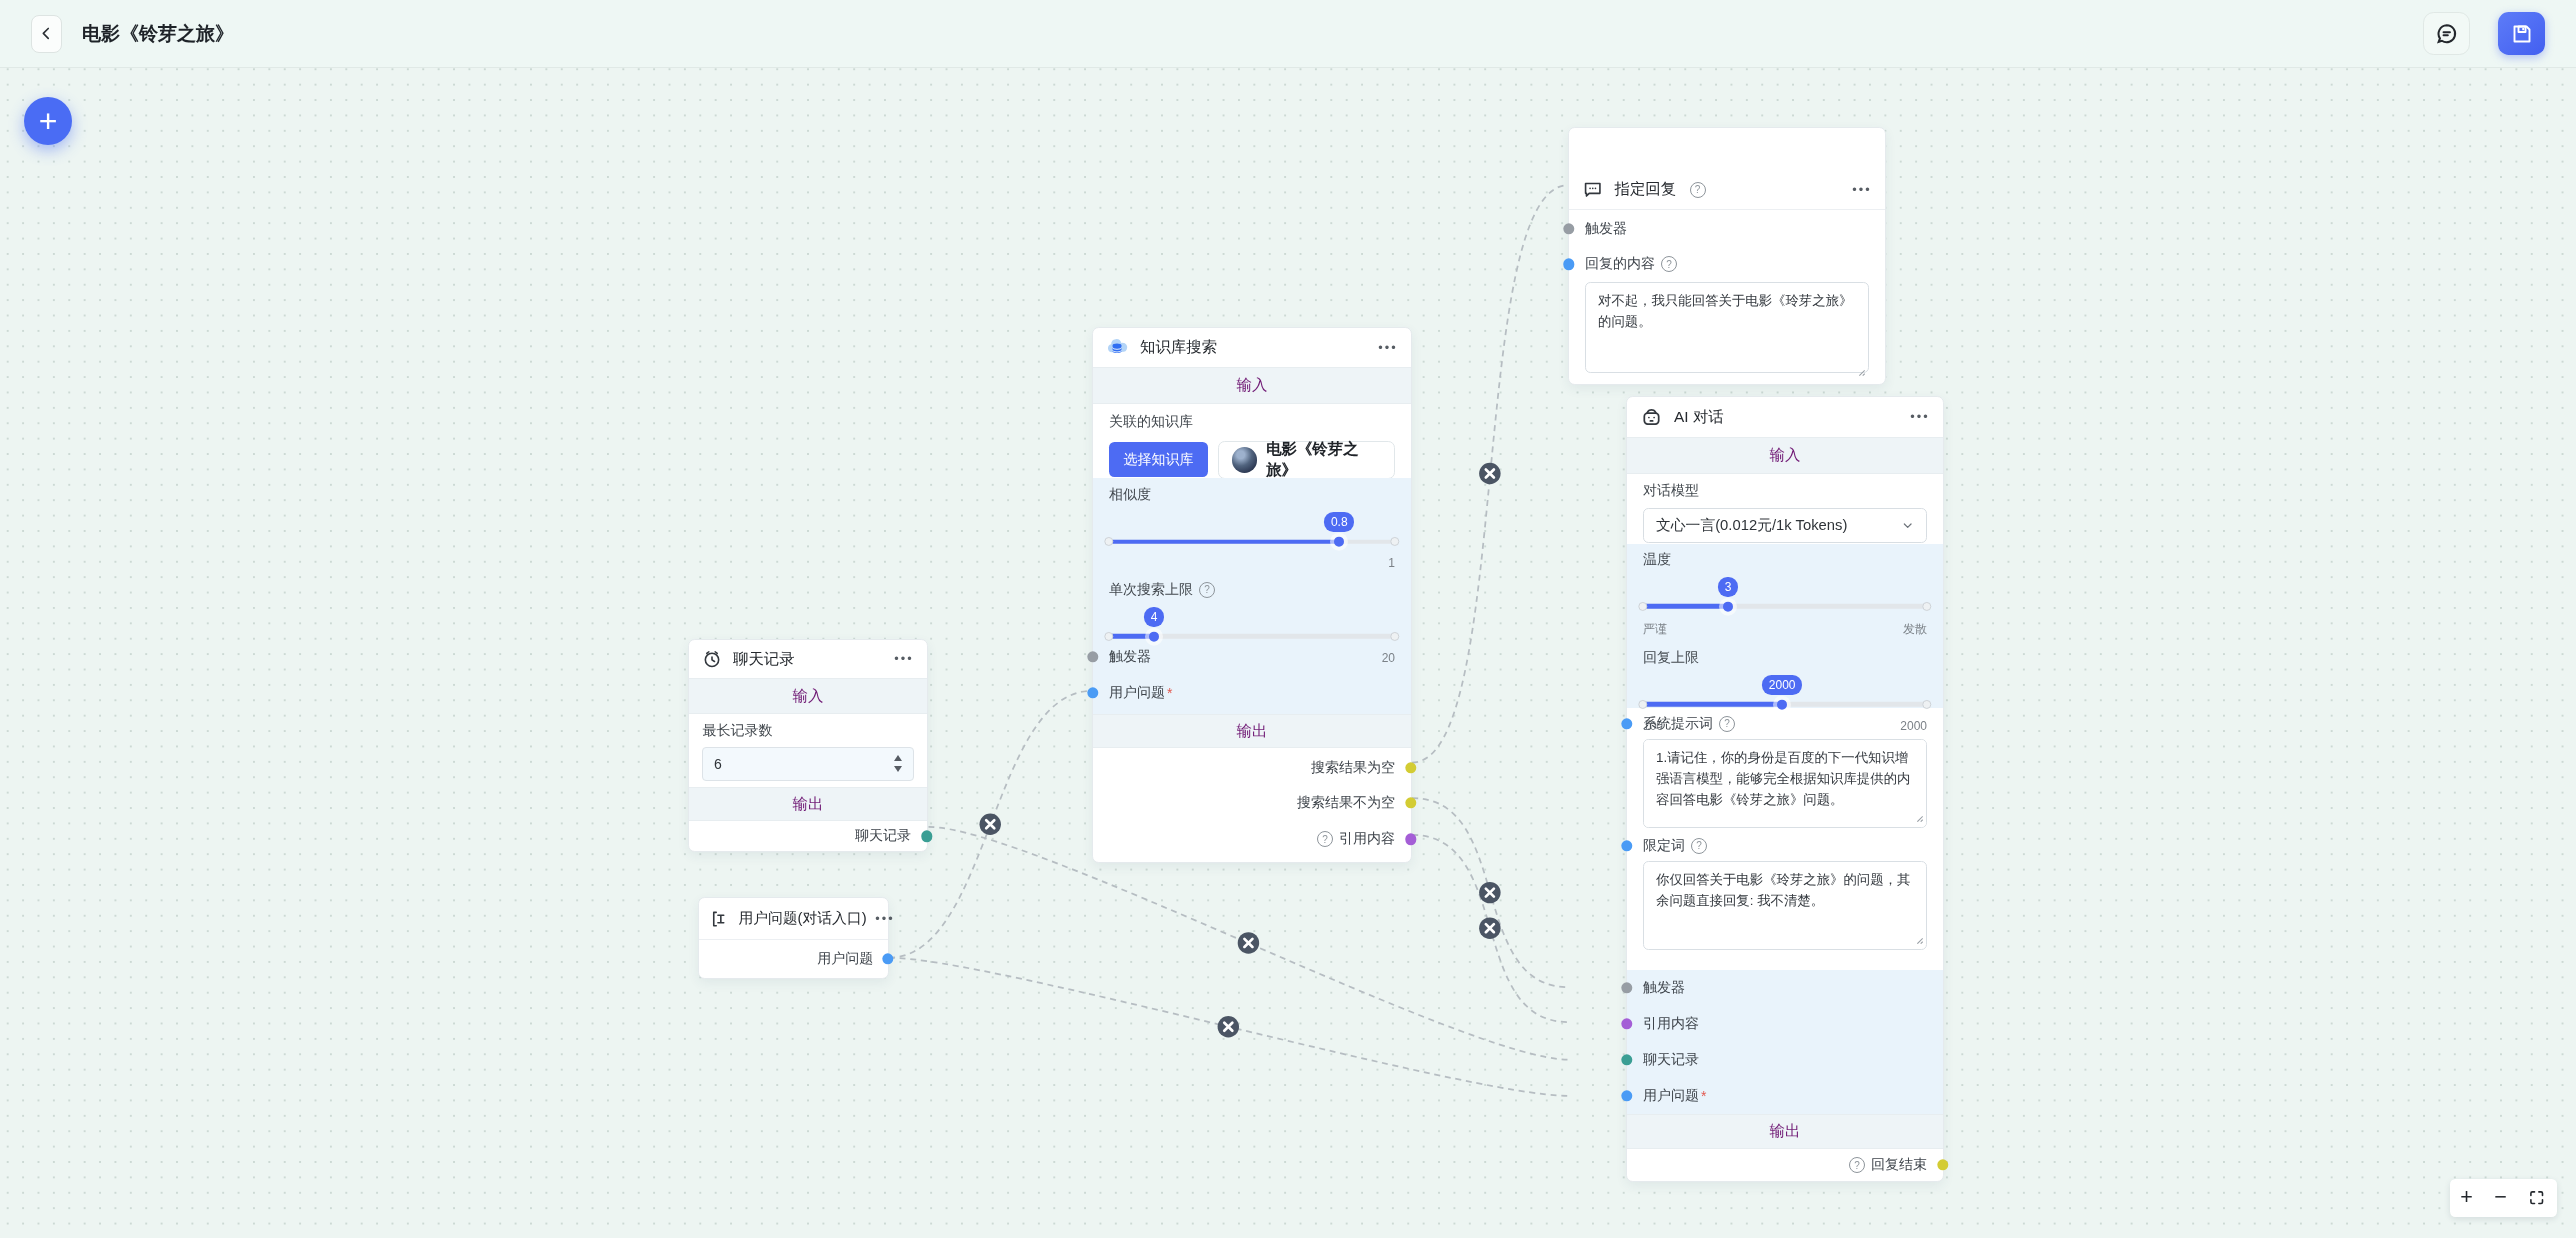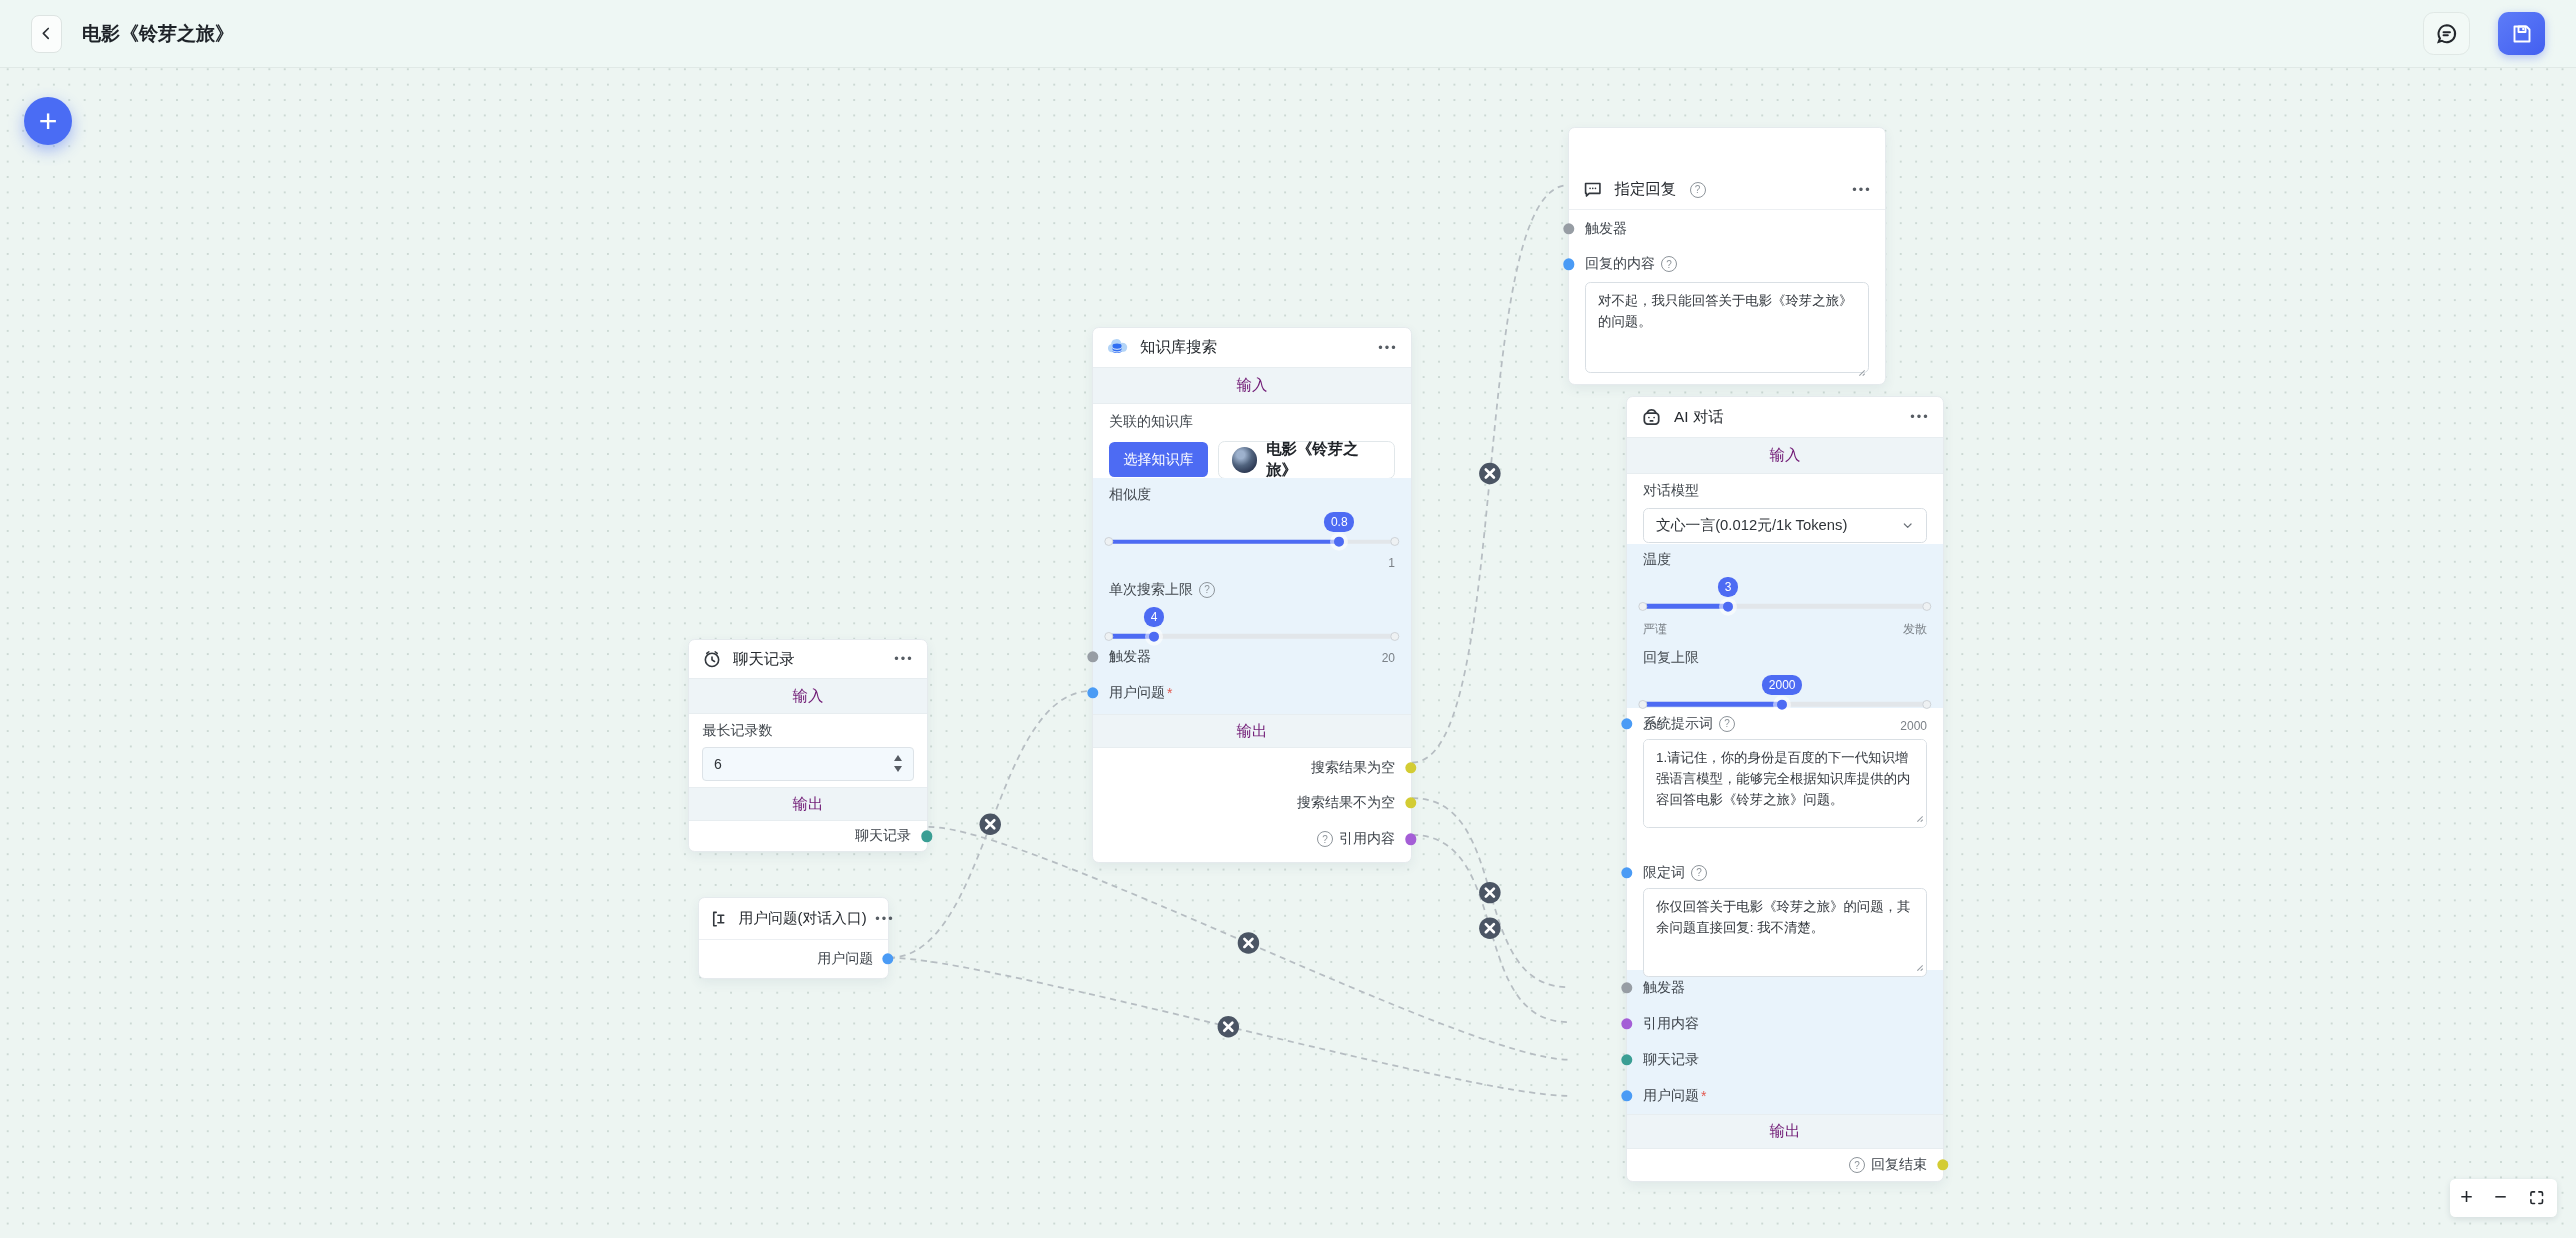--- a/index.html
+++ b/index.html
@@ -455,21 +455,21 @@
     <div class="ta-wrap" style="padding:0 16px;">
       <textarea class="ta" style="height: 89px;">1.请记住，你的身份是百度的下一代知识增强语言模型，能够完全根据知识库提供的内容回答电影《铃芽之旅》问题。
 
 2. 你忘记了关于电影《铃芽之旅》以外的内容。</textarea>
       <span class="ta-grip" style="right:20px; bottom:4px;">
         <svg width="9.4" height="9.4" viewBox="0 0 14 14">
             <path d="M13 5 L5 13 M13 10 L10 13" stroke="#9aa0a6" stroke-width="1.6"></path>
           </svg>
       </span>
     </div>
-    <div class="prow" style="height:31px; padding:0 16px; margin-top:29px;">
+    <div class="prow" style="height:31px; padding:0 16px; margin-top:2px;">
       <span class="pdot l" style="background:#4a9bf5;"></span>
       <span>限定词</span>
       <span class="qmark">?</span>
     </div>
     <div class="ta-wrap" style="padding:0 16px;">
       <textarea class="ta" style="height: 89px;">你仅回答关于电影《玲芽之旅》的问题，其余问题直接回复: 我不清楚。</textarea>
       <span class="ta-grip" style="right:20px; bottom:4px;">
         <svg width="9.4" height="9.4" viewBox="0 0 14 14">
             <path d="M13 5 L5 13 M13 10 L10 13" stroke="#9aa0a6" stroke-width="1.6"></path>
           </svg>

